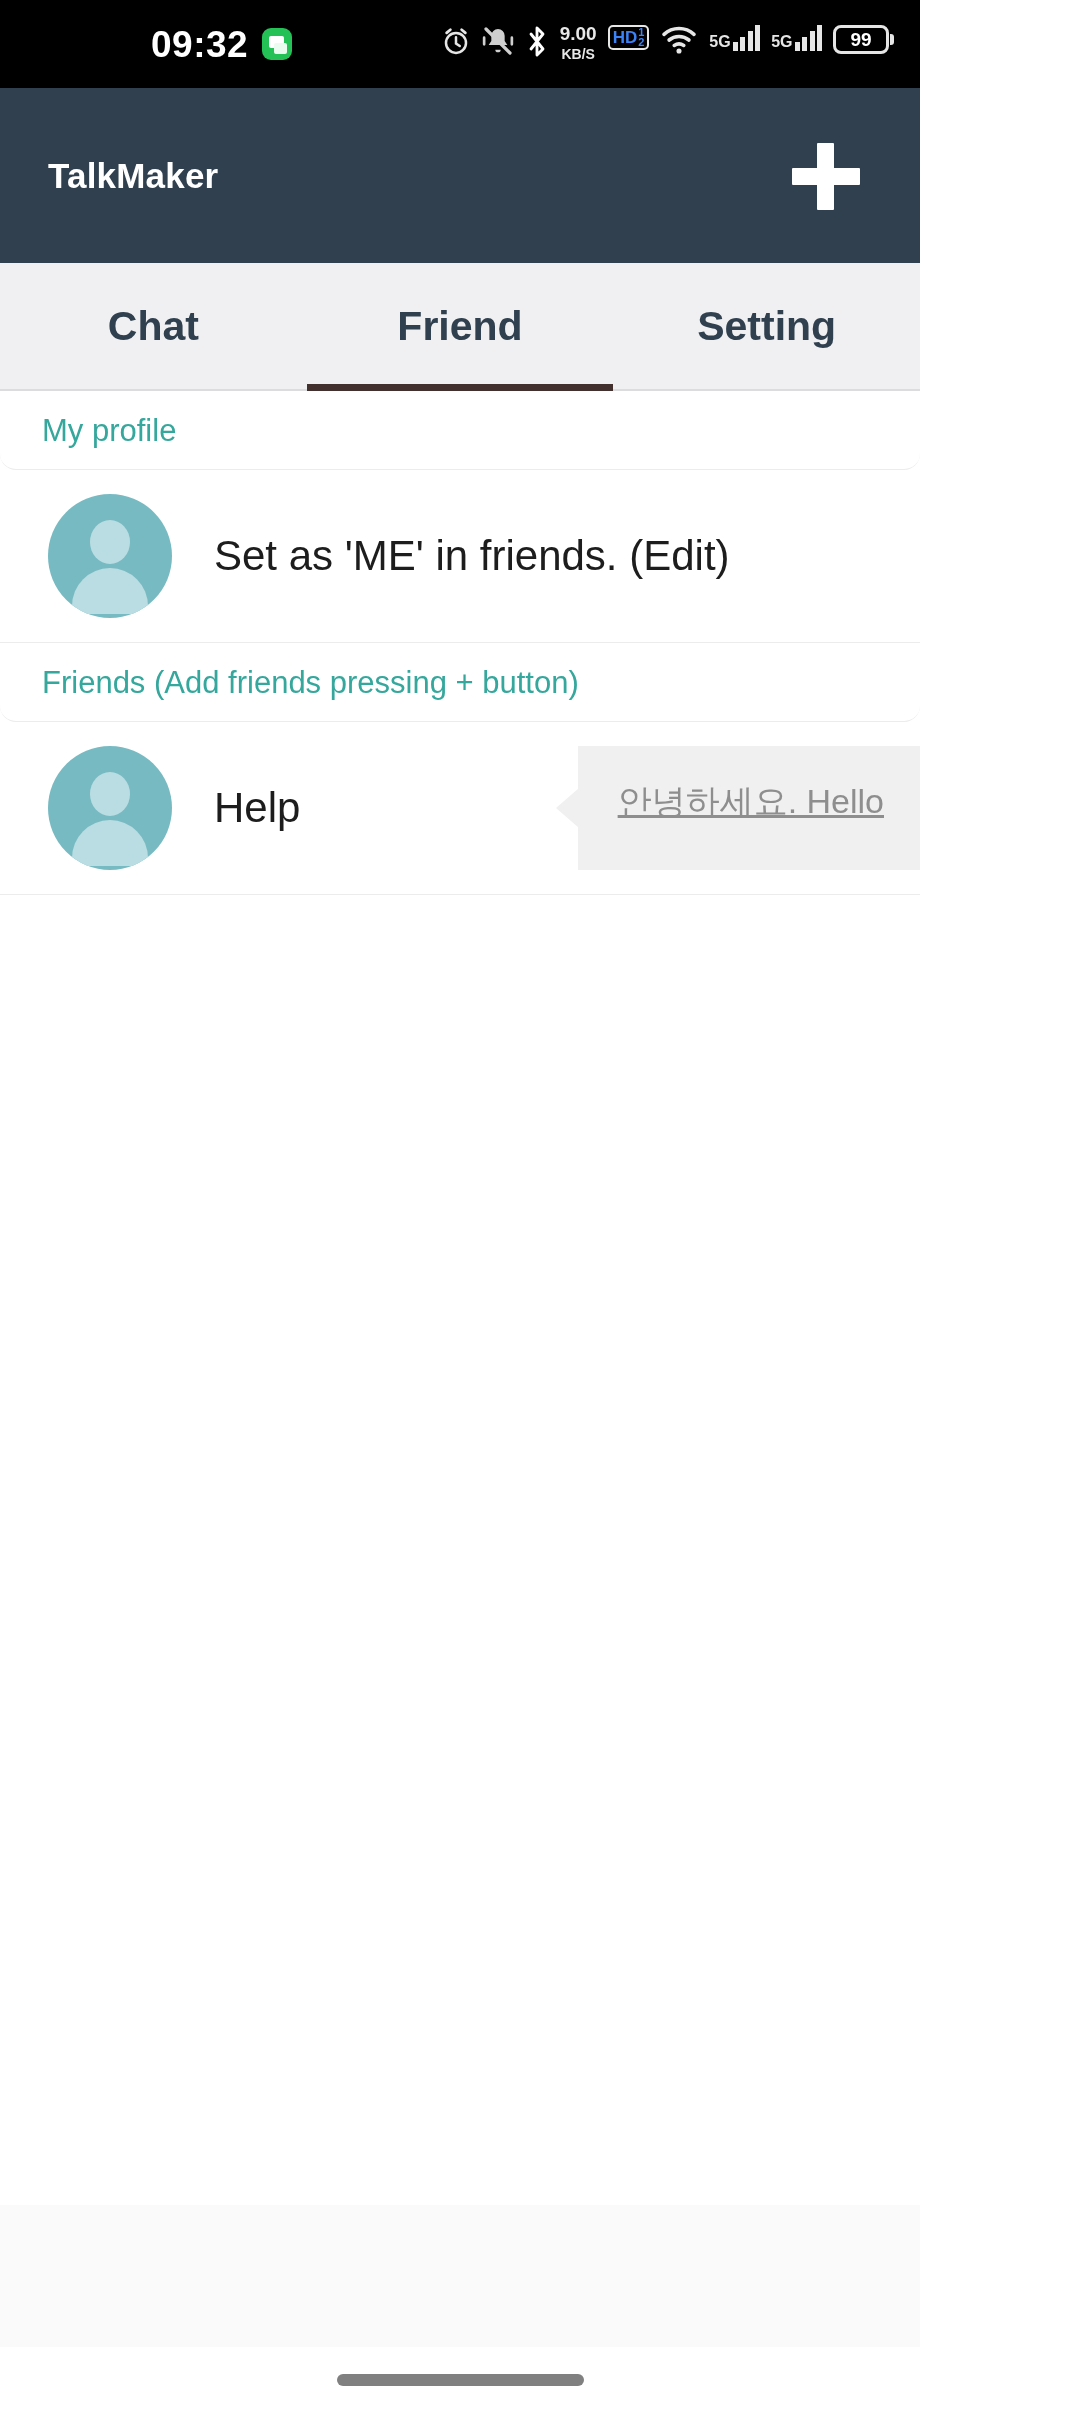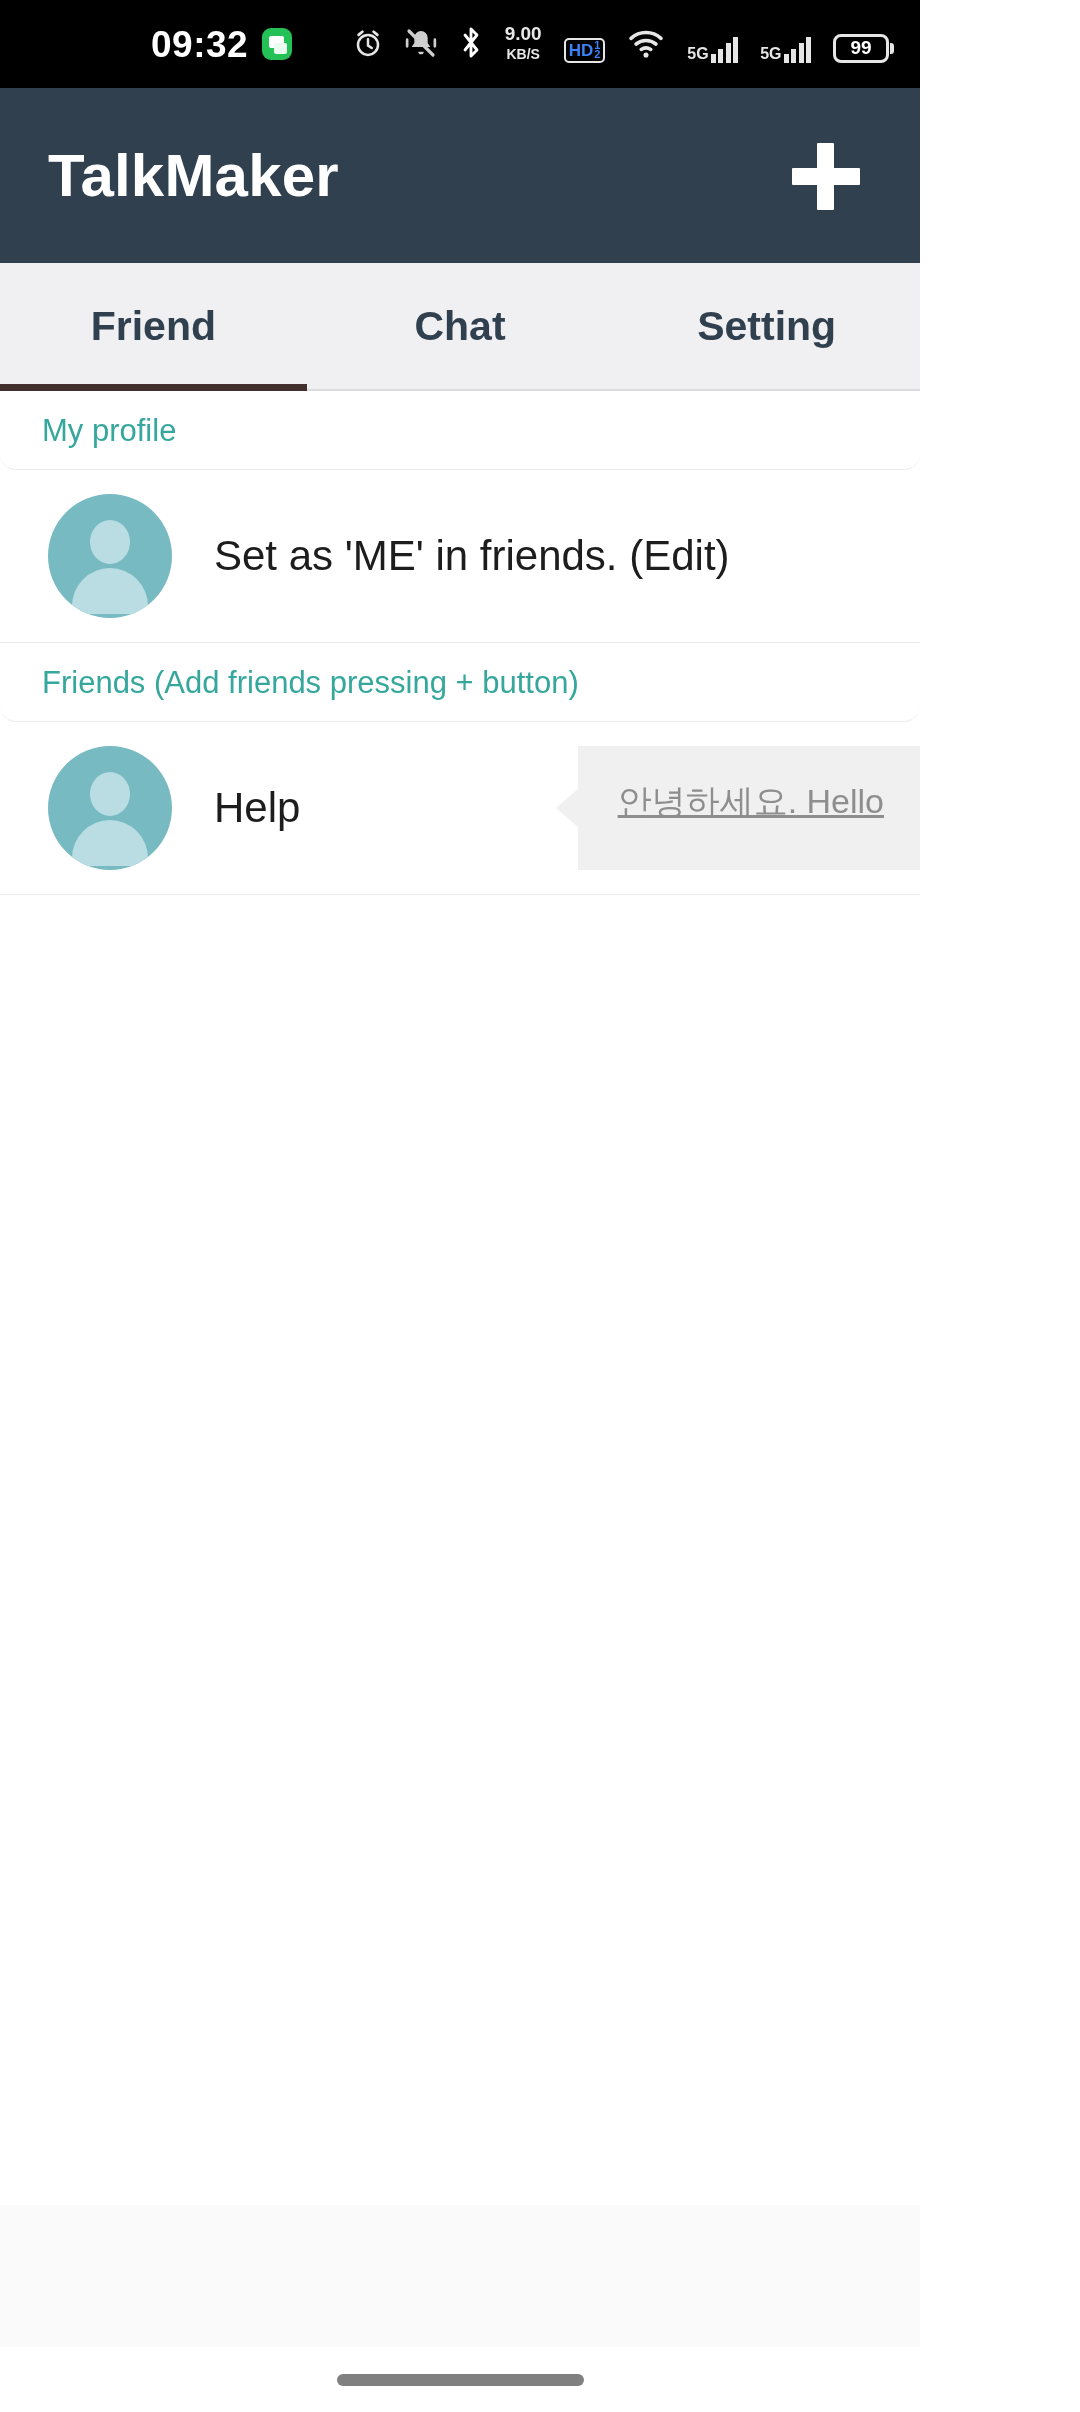--- a/index.html
+++ b/index.html
@@ -26,21 +26,21 @@
     background:#23c156; position:relative; overflow:hidden;
   }
   .sb-appicon::before{
     content:""; position:absolute; left:7px; top:8px;
     width:15px; height:12px; background:#ffffff; border-radius:2px;
   }
   .sb-appicon::after{
     content:""; position:absolute; left:12px; top:15px;
     width:13px; height:11px; background:#eafbef; border-radius:2px;
   }
-  .sb-right{ margin-left:auto; display:flex; align-items:flex-end; gap:22px; }
+  .sb-right{ margin-left:auto; display:flex; align-items:flex-start; gap:11px; }
   .sbi{ display:block; }
 
   .netspeed{
     color:#e8e8e8; font-size:19px; font-weight:bold;
     line-height:0.98; text-align:center;
   }
   .netspeed .u{ font-size:14px; }
 
   .hd-badge{
     border:2.4px solid #e6e6e6; border-radius:5px;
@@ -63,21 +63,21 @@
     color:#ffffff; font-size:19px; font-weight:bold;
   }
   .battery .cap{ width:4px; height:11px; background:#e6e6e6; border-radius:0 3px 3px 0; margin-left:1px; }
 
   
   .appbar{
     height:175px; background:#30404f;
     display:flex; align-items:center; padding:0 48px;
   }
   .app-title{
-    color:#ffffff; font-size:60px; font-weight:bold; letter-spacing:0.2px;
+    color:#ffffff; font-size:35px; font-weight:bold; letter-spacing:0.2px;
   }
   .add-btn{
     margin-left:auto; width:92px; height:92px;
     position:relative; cursor:pointer;
   }
   .add-btn::before,.add-btn::after{
     content:""; position:absolute; background:#ffffff; border-radius:1px;
   }
   .add-btn::before{ left:12px; top:38px; width:68px; height:17px; }
   .add-btn::after{ left:37px; top:13px; width:17px; height:67px; }
@@ -250,27 +250,27 @@
 
     </div>
   </div>
 
   <div class="appbar">
     <span class="app-title">TalkMaker</span>
     <span class="add-btn"></span>
   </div>
 
   <div class="tabs">
+    <div class="tab">
+      <span>Chat</span>
+
+    </div>
     <div class="tab active">
       <span>Friend</span>
       <span class="ind"></span>
-    </div>
-    <div class="tab">
-      <span>Chat</span>
-
     </div>
     <div class="tab">
       <span>Setting</span>
 
     </div>
   </div>
 
   <div class="content">
 
     <div class="section-header">My profile</div>

